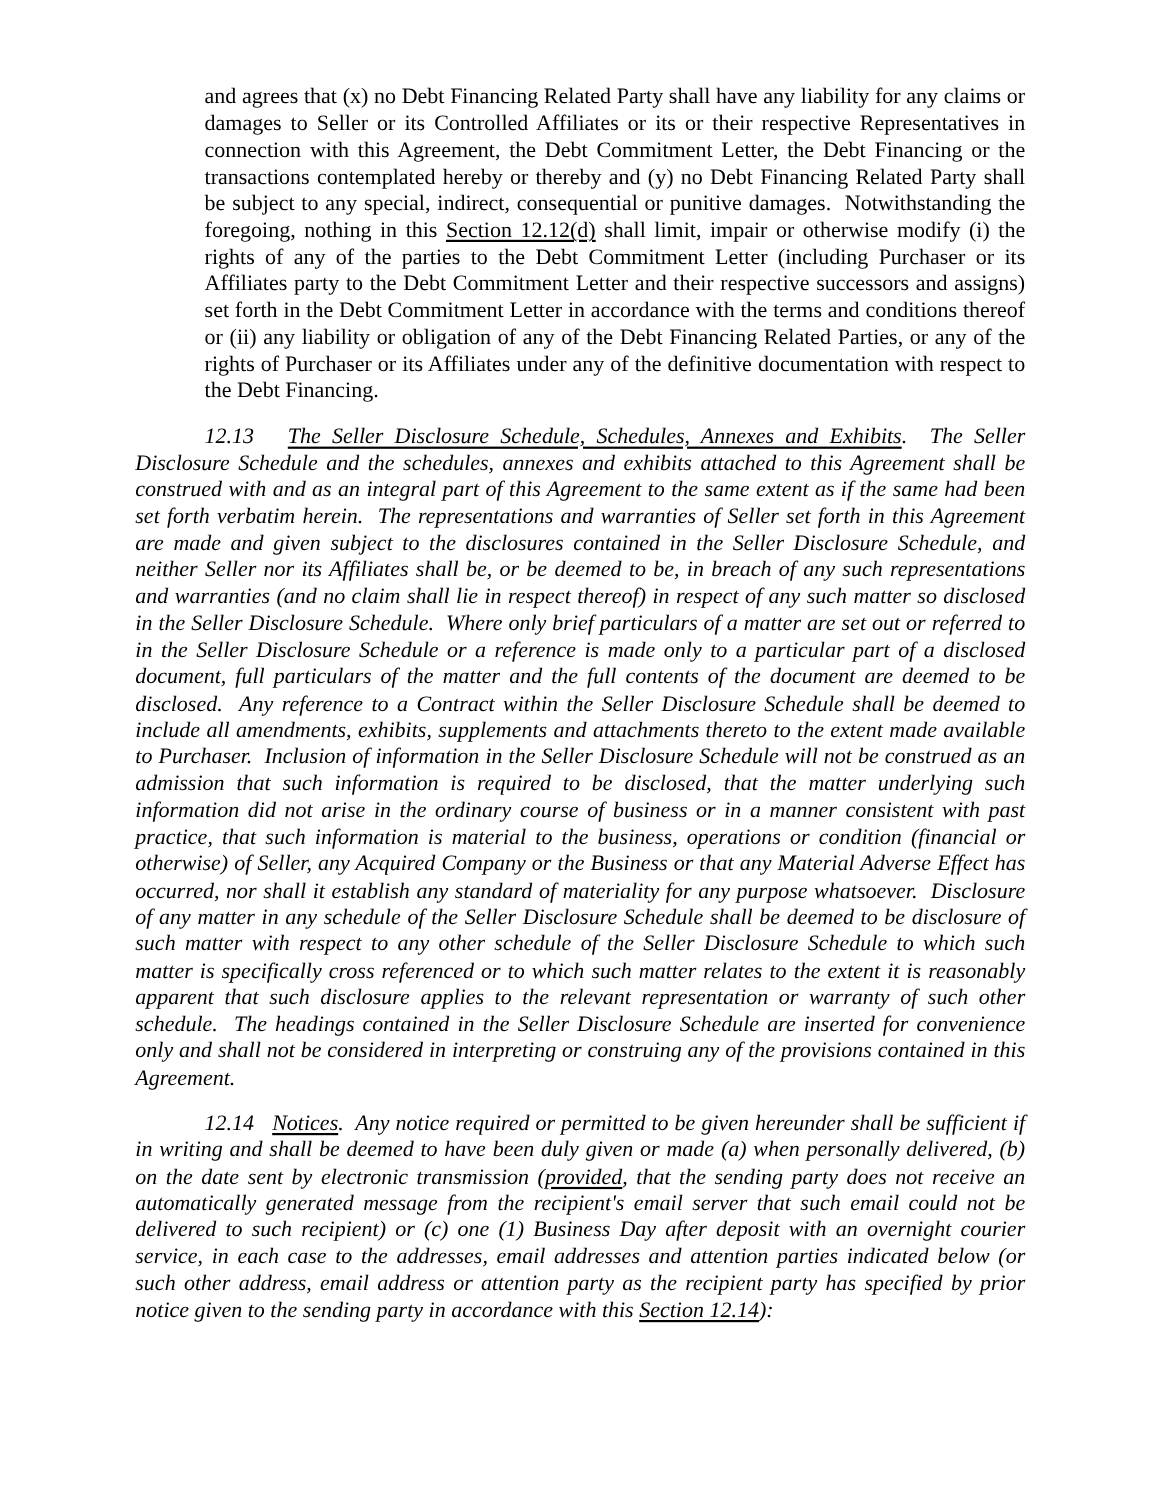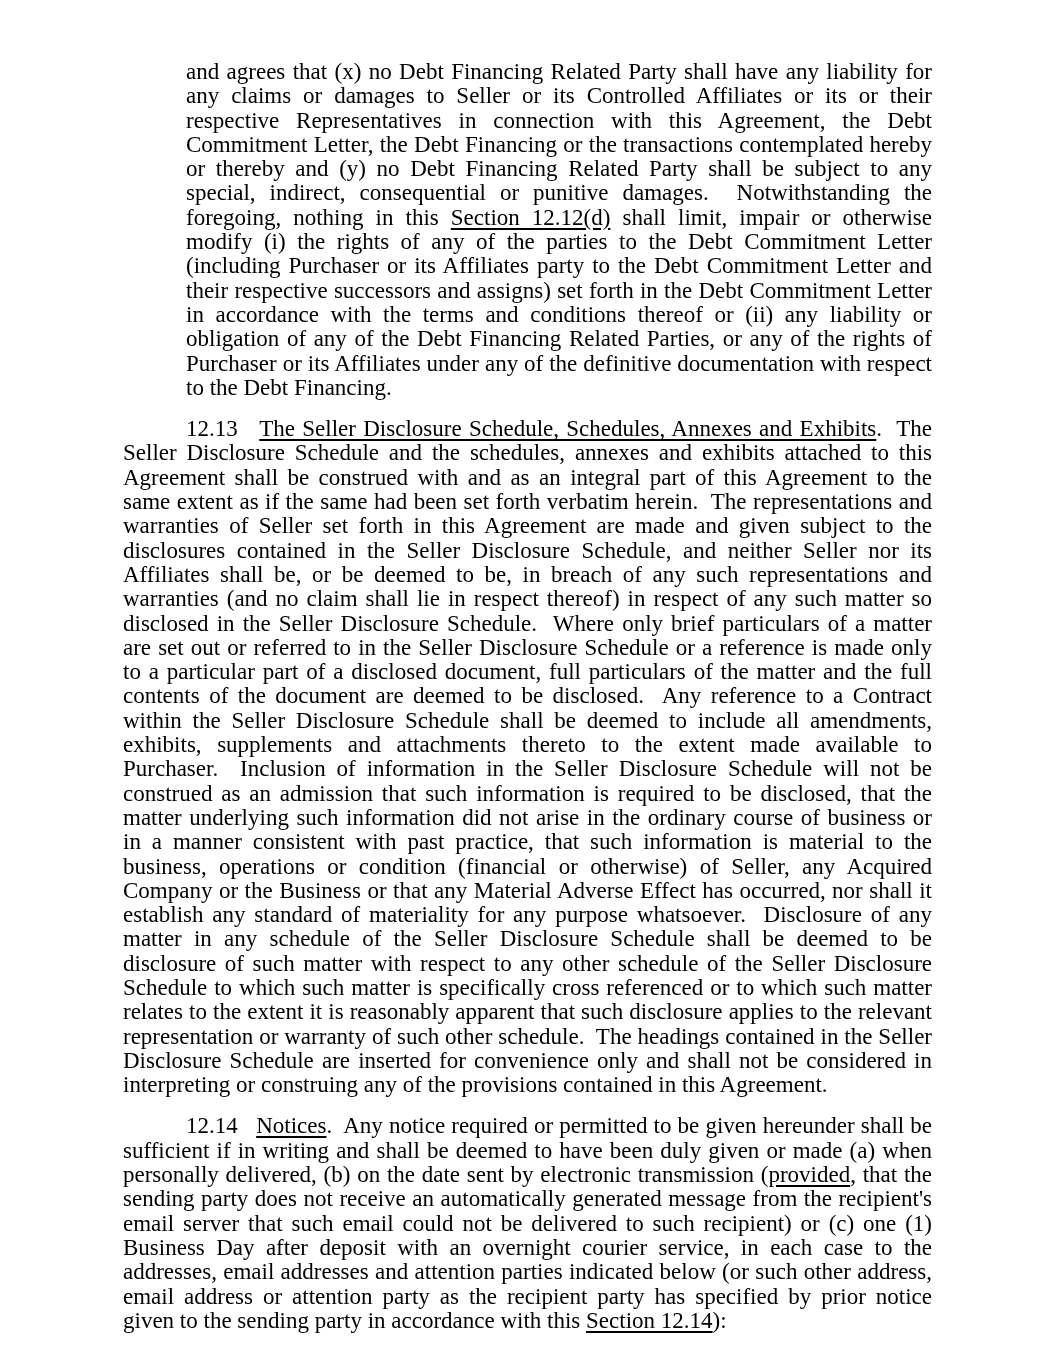--- a/index.html
+++ b/index.html
@@ -7,37 +7,38 @@
     padding: 0;
     background: #ffffff;
   }
   .page {
     position: relative;
     width: 1055px;
     height: 1365px;
     margin: 0;
     background: #ffffff;
     box-sizing: border-box;
-    padding: 60px 123px 0 123px;
+    padding: 76px 123px 0 123px;
     overflow: hidden;
     font-family: "Liberation Serif", "DejaVu Serif", serif;
-    font-size: 23px;
+    font-size: 20px;
     line-height: 24.3px;
     color: #000000;
   }
   .para {
     margin: 0 0 17px 0;
     text-align: justify;
     text-justify: inter-word;
   }
   .para.block-indent {
     margin-left: 63px;
   }
   .para.section {
     text-indent: 63px;
+    font-style: italic;
   }
   .u {
     text-decoration: underline;
     text-underline-offset: 3px;
   }
 </style>
 </head>
 <body>
 
 <div class="page" style="background: rgb(255, 255, 255); color: rgb(0, 0, 0);">

